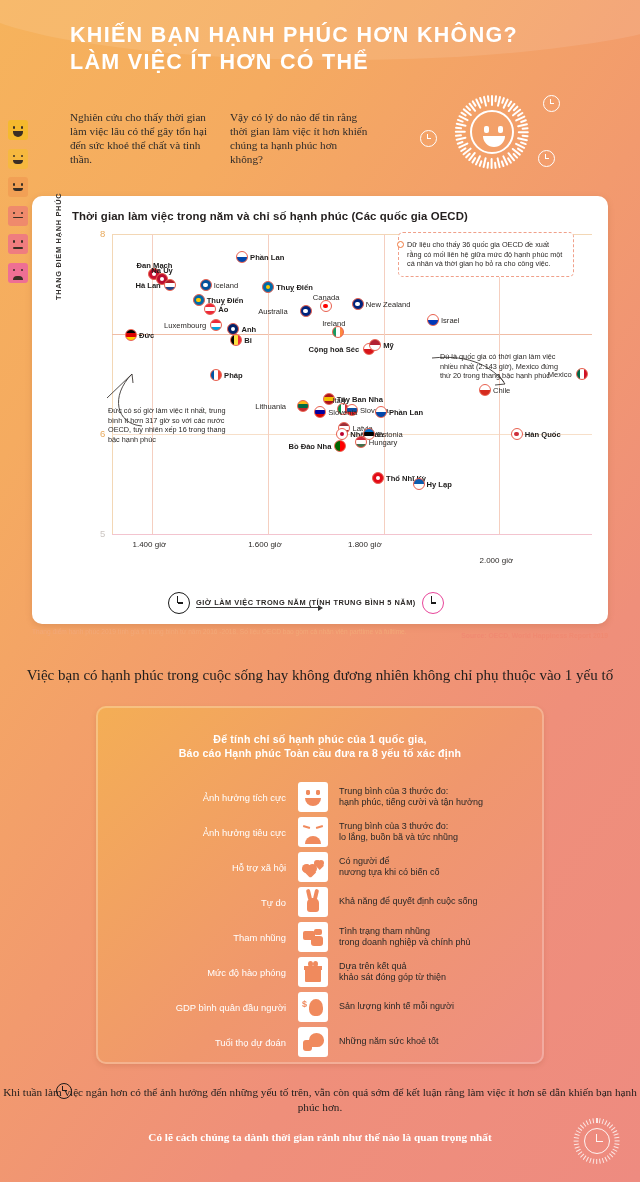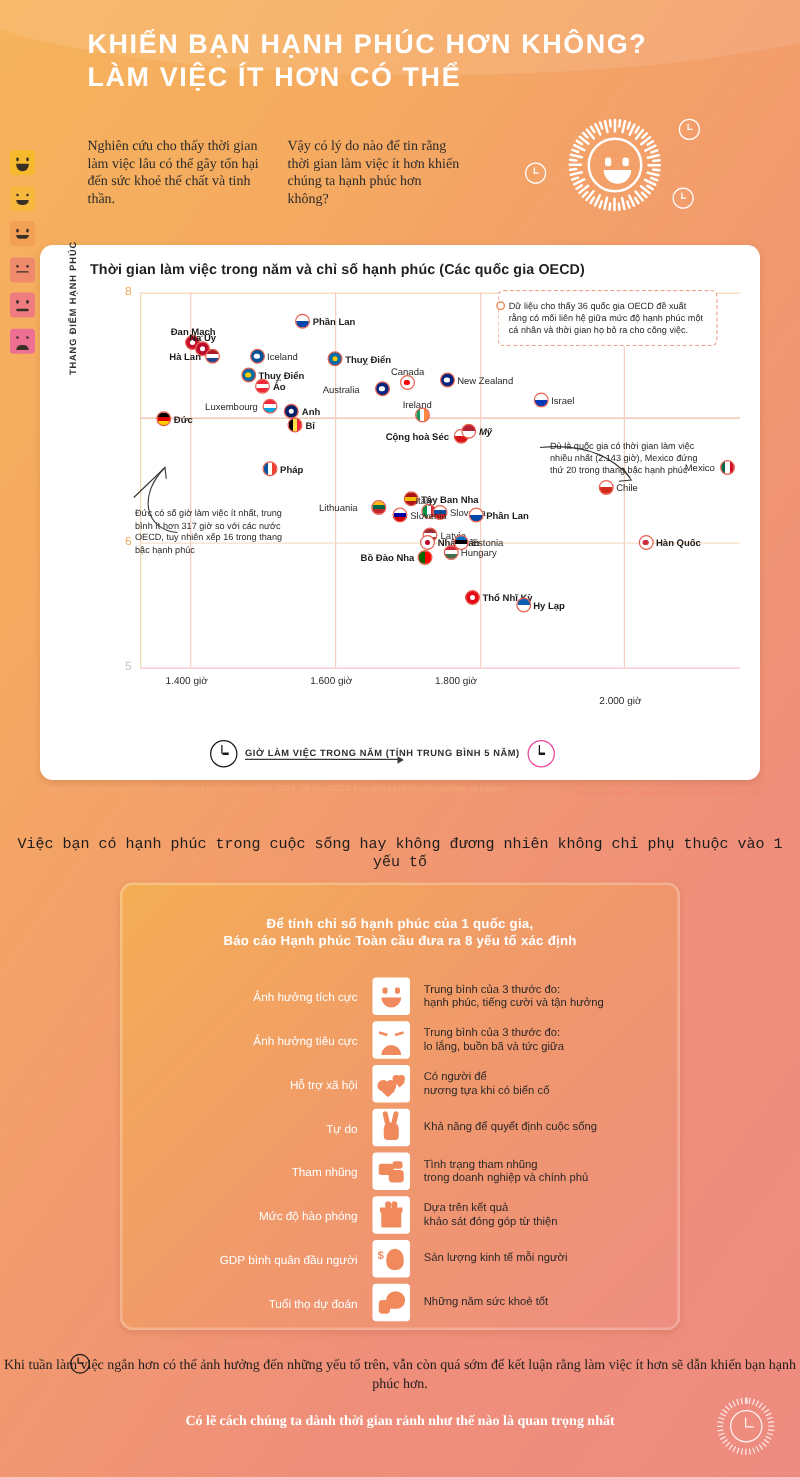--- a/index.html
+++ b/index.html
@@ -73,21 +73,21 @@
   .bigclk:before{content:"";position:absolute;left:7.8px;top:3.4px;width:1.6px;height:6.4px;background:#1a1a1a;}
   .bigclk:after{content:"";position:absolute;left:8.6px;top:9px;width:5px;height:1.6px;background:#1a1a1a;}
   .arrowline{width:126px;height:1px;background:#3a3a3a;position:relative;}
   .arrowline:after{content:"";position:absolute;right:-1px;top:-2.5px;border-left:5px solid #3a3a3a;
     border-top:3px solid transparent;border-bottom:3px solid transparent;}
 
   .foot-l{position:absolute;left:32px;top:628px;font-size:6.6px;line-height:8.6px;color:#f2a878;}
   .foot-r{position:absolute;right:32px;top:632px;font-size:6.8px;font-weight:bold;color:#f08a72;}
 
   .midline{position:absolute;left:0;top:668px;width:640px;text-align:center;
-    font-family:Liberation Mono, monospace;font-size:12px;line-height:15px;color:#1f1d1c;}
+    font-family:Liberation Serif, serif;font-size:15px;line-height:15px;color:#1f1d1c;}
 
   
   .fcard{position:absolute;left:96px;top:706px;width:448px;height:358px;border-radius:10px;
     background:linear-gradient(135deg,#f4ae55 0%,#f0976d 55%,#ee8e82 100%);
     box-shadow:inset 0 0 0 2px rgba(255,255,255,.25),0 2px 5px rgba(150,80,40,.18);}
   .fc-title{position:absolute;left:0;top:26px;width:448px;text-align:center;color:#fff;
     font-weight:bold;font-size:10.6px;line-height:14px;letter-spacing:.2px;}
   .frow{position:absolute;left:0;width:448px;height:34px;display:flex;align-items:center;}
   .fname{width:202px;text-align:right;padding-right:12px;box-sizing:border-box;color:#fff;font-size:9.4px;}
   .ficon{width:30px;height:30px;background:#fff;border-radius:3px;position:relative;flex:0 0 30px;}
@@ -273,21 +273,21 @@
         <div class="lbl b" style="left: 107.084px; top: 135px;">Đức</div>
         <div class="pt" title="Israel" style="left: 394.964px; top: 118px; background: linear-gradient(rgb(255, 255, 255) 0px, rgb(255, 255, 255) 50%, rgb(0, 56, 184) 50%, rgb(0, 56, 184) 100%);"></div>
         <div class="lbl" style="left: 408.964px; top: 120px;">Israel</div>
         <div class="pt" title="Ireland" style="left: 299.542px; top: 130px; background: linear-gradient(to right, rgb(22, 155, 98) 0px, rgb(22, 155, 98) 33%, rgb(255, 255, 255) 33%, rgb(255, 255, 255) 66%, rgb(255, 136, 62) 66%, rgb(255, 136, 62) 100%);"></div>
         <div class="lbl" style="left: 290.142px; top: 123px;">Ireland</div>
         <div class="pt" title="Bỉ" style="left: 198.337px; top: 138px; background: linear-gradient(to right, rgb(0, 0, 0) 0px, rgb(0, 0, 0) 33%, rgb(250, 224, 66) 33%, rgb(250, 224, 66) 66%, rgb(237, 41, 57) 66%, rgb(237, 41, 57) 100%);"></div>
         <div class="lbl b" style="left: 212.337px; top: 140px;">Bỉ</div>
         <div class="pt" title="Cộng hoà Séc" style="left: 331.349px; top: 147px; background: linear-gradient(rgb(255, 255, 255) 0px, rgb(255, 255, 255) 50%, rgb(215, 20, 26) 50%, rgb(215, 20, 26) 100%);"></div>
         <div class="lbl b" style="left: 276.549px; top: 149px;">Cộng hoà Séc</div>
         <div class="pt" title="Mỹ" style="left: 337.133px; top: 143px; background: linear-gradient(rgb(178, 34, 52) 0px, rgb(178, 34, 52) 50%, rgb(255, 255, 255) 50%, rgb(255, 255, 255) 100%);"></div>
-        <div class="lbl b" style="left: 351.133px; top: 145px; font-style: italic;">Mỹ</div>
+        <div class="lbl b" style="left: 351.133px; top: 145px;">Mỹ</div>
         <div class="pt" title="Mexico" style="left: 544.169px; top: 172px; background: linear-gradient(to right, rgb(0, 104, 71) 0px, rgb(0, 104, 71) 33%, rgb(255, 255, 255) 33%, rgb(255, 255, 255) 66%, rgb(206, 17, 38) 66%, rgb(206, 17, 38) 100%);"></div>
         <div class="lbl" style="left: 515.769px; top: 174px;">Mexico</div>
         <div class="pt" title="Pháp" style="left: 178.096px; top: 173px; background: linear-gradient(to right, rgb(0, 85, 164) 0px, rgb(0, 85, 164) 33%, rgb(255, 255, 255) 33%, rgb(255, 255, 255) 66%, rgb(239, 65, 53) 66%, rgb(239, 65, 53) 100%);"></div>
         <div class="lbl b" style="left: 192.096px; top: 175px;">Pháp</div>
         <div class="pt" title="Chile" style="left: 447.012px; top: 188px; background: linear-gradient(rgb(255, 255, 255) 0px, rgb(255, 255, 255) 50%, rgb(213, 43, 30) 50%, rgb(213, 43, 30) 100%);"></div>
         <div class="lbl" style="left: 461.012px; top: 190px;">Chile</div>
         <div class="pt" title="Tây Ban Nha" style="left: 290.867px; top: 197px; background: linear-gradient(rgb(170, 21, 27) 0px, rgb(170, 21, 27) 33%, rgb(241, 191, 0) 33%, rgb(241, 191, 0) 66%, rgb(170, 21, 27) 66%, rgb(170, 21, 27) 100%);"></div>
         <div class="lbl b" style="left: 304.867px; top: 199px;">Tây Ban Nha</div>
         <div class="pt" title="Italy" style="left: 305.325px; top: 207px; background: linear-gradient(to right, rgb(0, 146, 70) 0px, rgb(0, 146, 70) 33%, rgb(255, 255, 255) 33%, rgb(255, 255, 255) 66%, rgb(206, 43, 55) 66%, rgb(206, 43, 55) 100%);"></div>
         <div class="lbl" style="left: 300.325px; top: 200px;">Italy</div>
@@ -408,21 +408,21 @@
         </div>
         <div class="frow" style="top: 109px;">
           <div class="fname">Ảnh hưởng tiêu cực</div>
           <div class="ficon">
             <div class="gl-brow l"></div>
             <div class="gl-brow r"></div>
             <div class="gl-frown"></div>
           </div>
           <div class="fdesc">
             <div>Trung bình của 3 thước đo:</div>
-            <div>lo lắng, buồn bã và tức giữa</div>
+            <div>lo lắng, buồn bã và tức nhũng</div>
           </div>
         </div>
         <div class="frow" style="top: 144px;">
           <div class="fname">Hỗ trợ xã hội</div>
           <div class="ficon">
             <div class="gl-circ" style="left:4px;top:12px;width:9px;height:9px"></div>
             <div class="gl-circ" style="left:10px;top:12px;width:9px;height:9px"></div>
             <div class="gl-rect" style="left:5px;top:15px;width:12px;height:8px;transform:rotate(45deg);border-radius:0 0 2px 0"></div>
             <div class="gl-circ" style="left:16px;top:8px;width:6px;height:6px"></div>
             <div class="gl-circ" style="left:20px;top:8px;width:6px;height:6px"></div>

